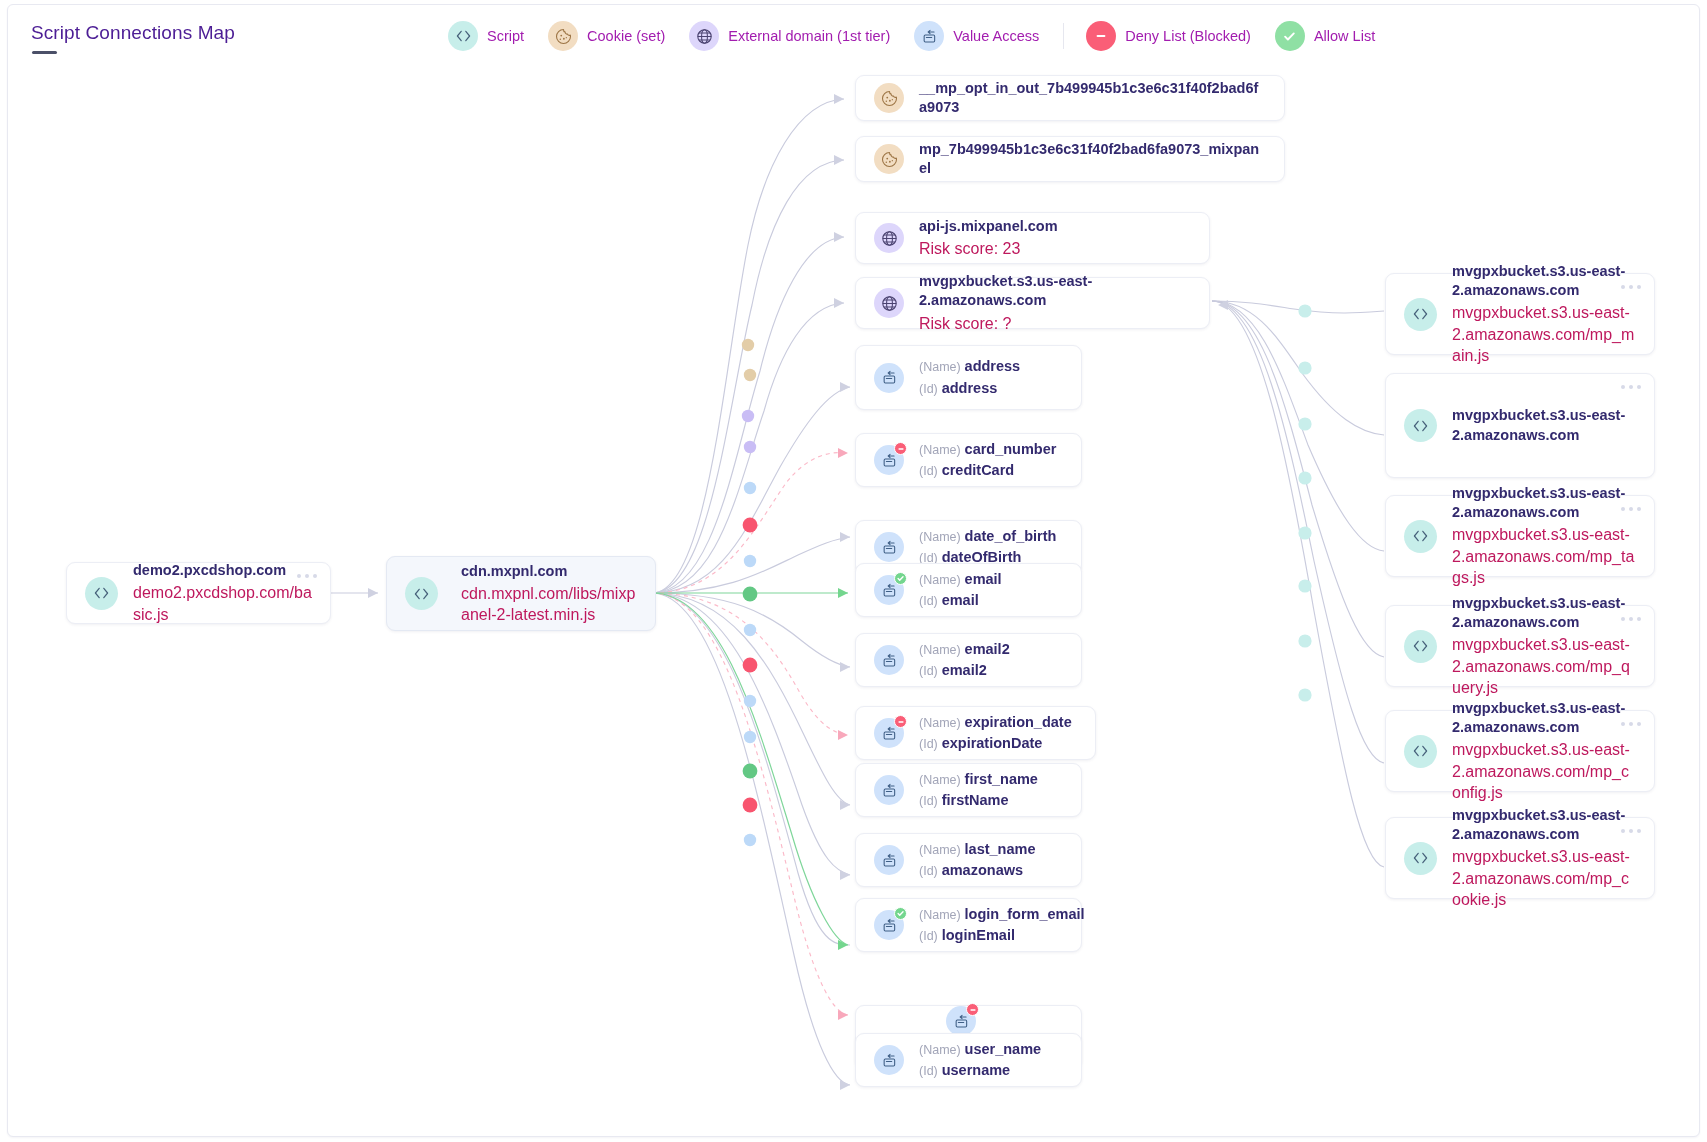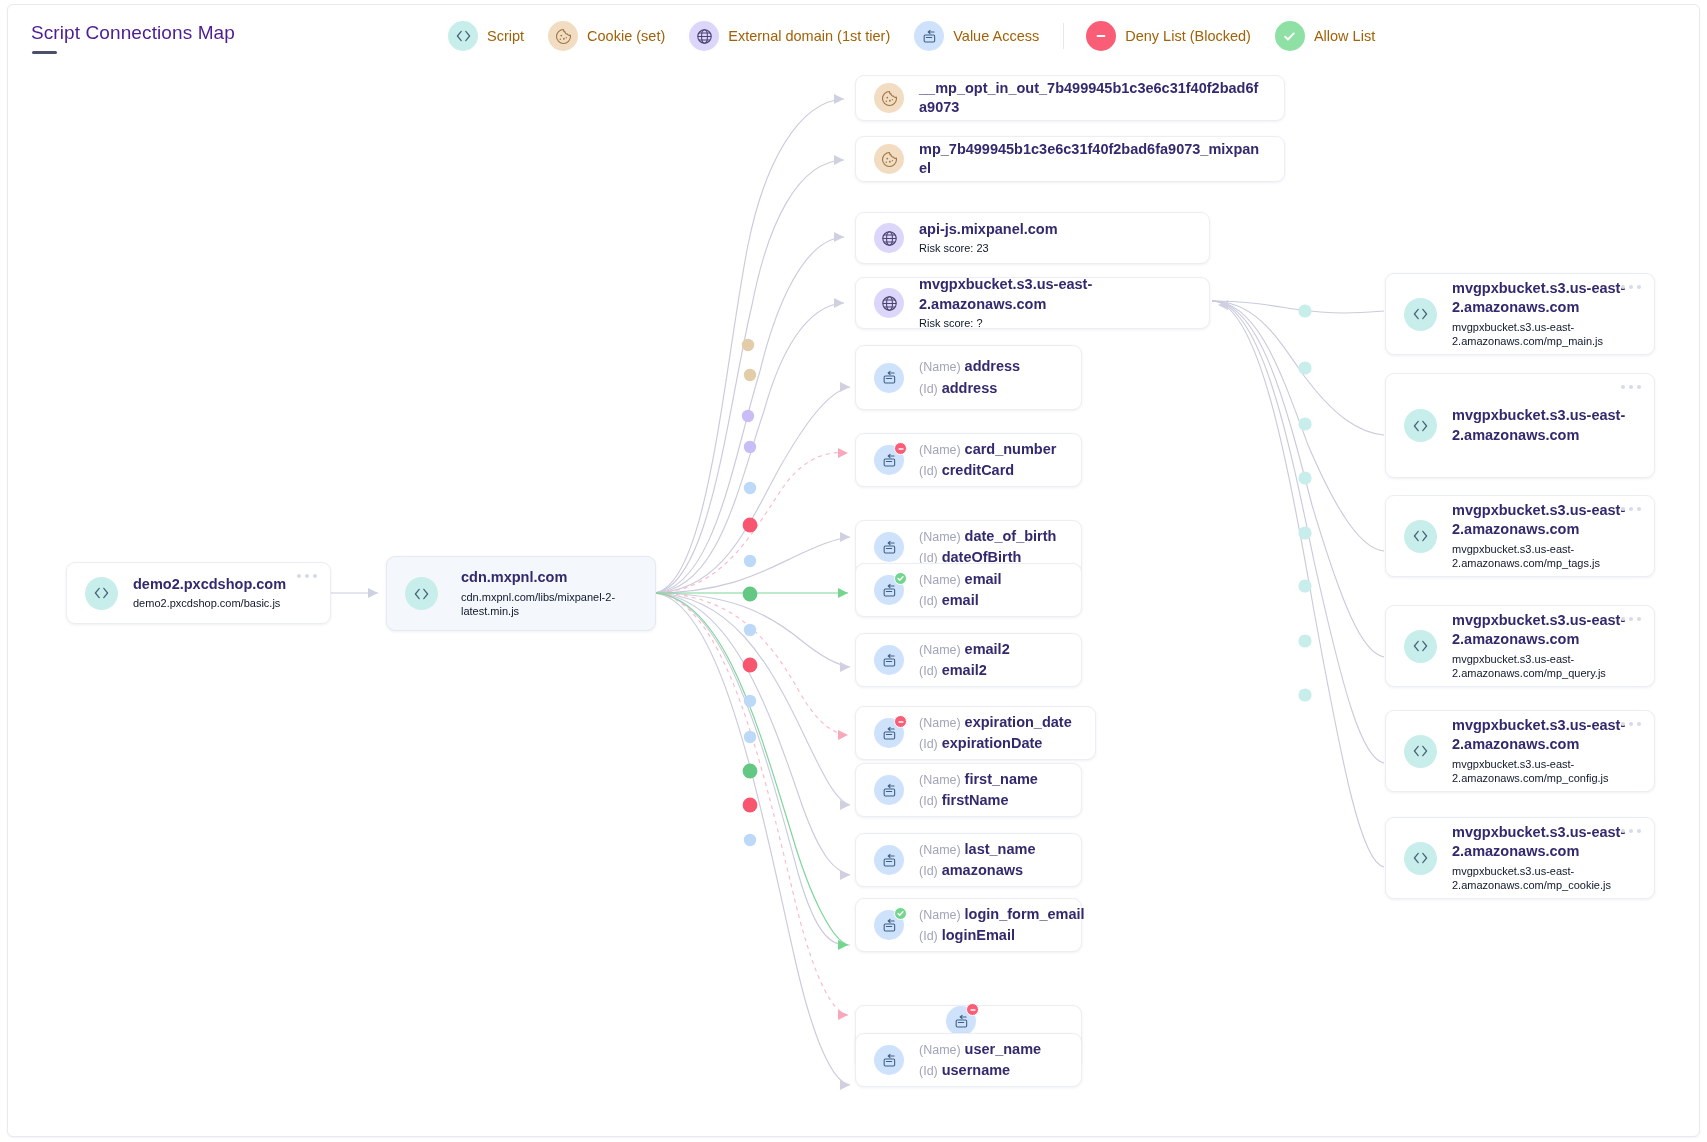--- a/index.html
+++ b/index.html
@@ -53,21 +53,21 @@
   }
   .legend-item {
     display: flex;
     align-items: center;
     margin-right: 24px;
     white-space: nowrap;
   }
   .legend-item:last-child { margin-right: 0; }
   .legend-label {
     font-size: 14.5px;
-    color: #a16207;
+    color: #a21caf;
     margin-left: 9px;
   }
   .legend-divider {
     width: 1px; height: 26px;
     background: #e6e7ef;
     margin: 0 22px 0 0;
   }
 
   
   .bubble {
@@ -117,22 +117,22 @@
   .node .body { min-width: 0; flex: 1 1 auto; }
 
   .n-title {
     font-size: 14.5px;
     font-weight: bold;
     color: #332a6e;
     line-height: 1.33;
     word-break: break-word;
   }
   .n-sub {
-    font-size: 11px;
-    color: #0f172a;
+    font-size: 16px;
+    color: #be185d;
     line-height: 1.33;
     margin-top: 2px;
     word-break: break-word;
   }
 
   .dots {
     position: absolute;
     right: 13px; top: 11px;
     display: flex; gap: 4px;
     z-index: 2;

